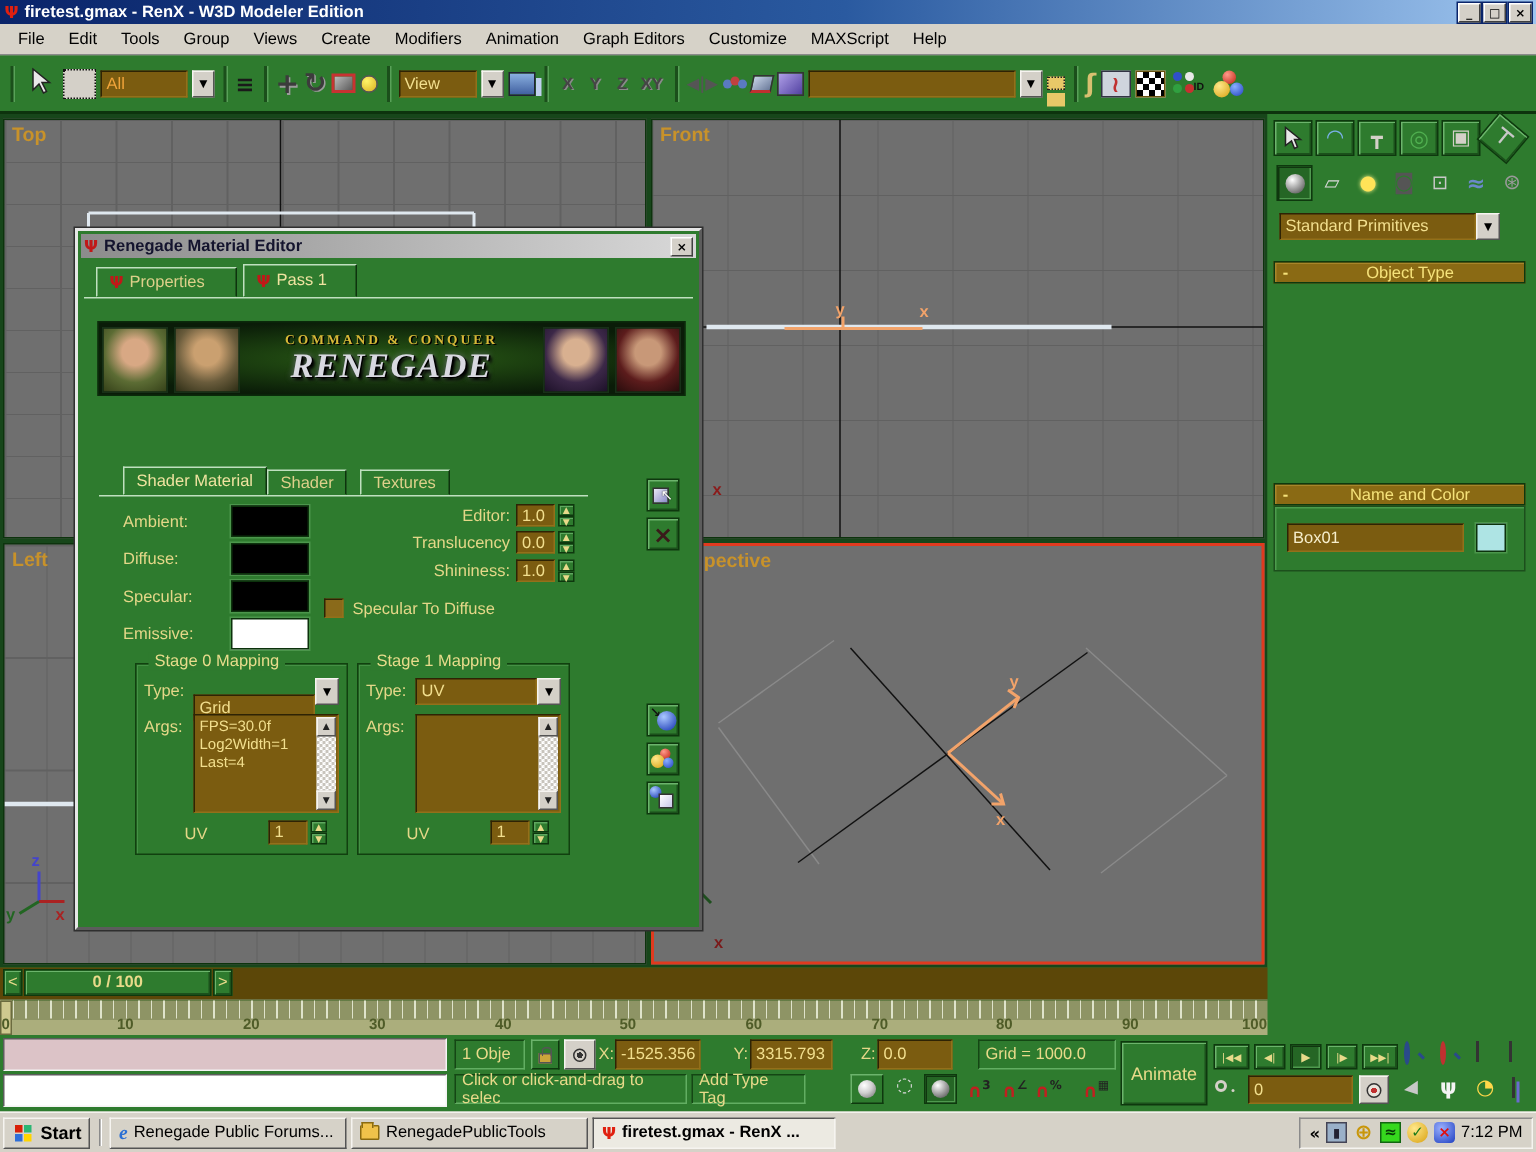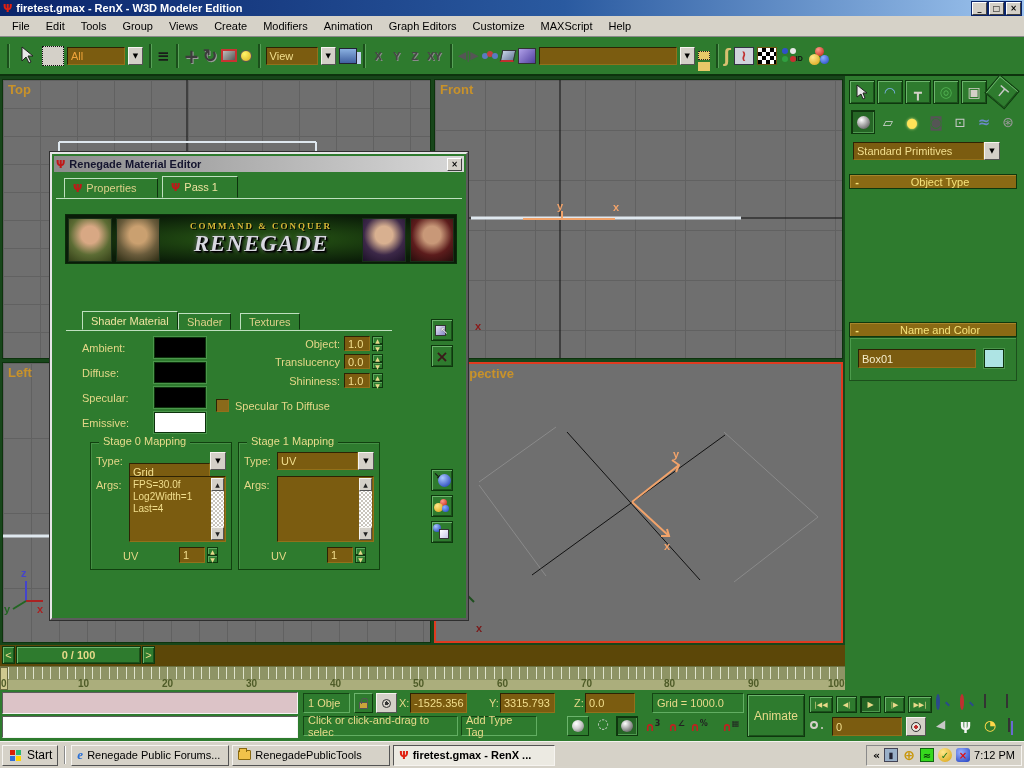--- a/index.html
+++ b/index.html
@@ -339,21 +339,21 @@
     <span style="position:absolute;left:960px;top:6px"><span class="mag" style="border-color:#c03030"></span></span>
     <span style="position:absolute;left:984px;top:5px"><span class="cube" style="background:linear-gradient(135deg,#fff,#9ab0d8)"></span></span>
     <span style="position:absolute;left:1006px;top:5px"><span class="cube" style="background:linear-gradient(135deg,#f8d0d0,#c05050)"></span></span>
     <span class="ico" style="position:absolute;left:936px;top:28px;color:#c8c8c8;font-size:12px;transform:skewY(-10deg)">◀</span>
     <span class="ico" style="position:absolute;left:960px;top:27px;color:#f4f4f4;font-size:14px;font-weight:bold">ψ</span>
     <span class="ico" style="position:absolute;left:984px;top:27px;color:#ffd84a;font-size:14px">◔</span>
     <span style="position:absolute;left:1008px;top:29px"><span class="sq2" style="box-shadow:3px 3px 0 #6a6ad0"></span></span>
   </div>
 
   <div class="taskbar">
-    <span class="taskbtn" style="font-weight:normal;font-size:12px">
+    <span class="taskbtn" style="font-weight:bold;font-size:12px">
         <span class="flag"></span>
         <span>Start</span>
       </span>
     <span style="width:1px;height:18px;background:#8a8a8a;box-shadow:1px 0 0 #fff;margin:0 3px"></span>
     <span class="taskbtn" style="width:158px">
         <span class="ico" style="color:#2a6fd4;font-weight:bold;font-style:italic;font-family:'Liberation Serif',serif;font-size:13px">e</span>
         <span>Renegade Public Forums...</span>
       </span>
     <span class="taskbtn" style="width:158px">
         <span class="folder"></span>
@@ -407,21 +407,21 @@
 
     <span class="ylab" style="position:absolute;left:30px;top:188px;width:68px;text-align:left">Ambient:</span>
     <span class="swatch" style="position: absolute; left: 102px; top: 183px; width: 52px; height: 21px; background: rgb(0, 0, 0);"></span>
     <span class="ylab" style="position:absolute;left:30px;top:213px;width:68px;text-align:left">Diffuse:</span>
     <span class="swatch" style="position: absolute; left: 102px; top: 208px; width: 52px; height: 21px; background: rgb(0, 0, 0);"></span>
     <span class="ylab" style="position:absolute;left:30px;top:238px;width:68px;text-align:left">Specular:</span>
     <span class="swatch" style="position: absolute; left: 102px; top: 233px; width: 52px; height: 21px; background: rgb(0, 0, 0);"></span>
     <span class="ylab" style="position:absolute;left:30px;top:263px;width:68px;text-align:left">Emissive:</span>
     <span class="swatch" style="position: absolute; left: 102px; top: 258px; width: 52px; height: 21px; background: rgb(255, 255, 255);"></span>
 
-    <span class="ylab" style="position:absolute;left:200px;top:184px;width:88px;text-align:right">Object:</span>
+    <span class="ylab" style="position:absolute;left:200px;top:184px;width:88px;text-align:right">Editor:</span>
     <span class="fld" style="position:absolute;left:292px;top:182px;width:26px;height:15px">1.0</span>
     <span class="spin" style="position:absolute;left:320px;top:182px;height:15px">
         <span class="ico">▲</span>
         <span class="ico">▼</span>
       </span>
     <span class="ylab" style="position:absolute;left:200px;top:202px;width:88px;text-align:right">Translucency</span>
     <span class="fld" style="position:absolute;left:292px;top:200px;width:26px;height:15px">0.0</span>
     <span class="spin" style="position:absolute;left:320px;top:200px;height:15px">
         <span class="ico">▲</span>
         <span class="ico">▼</span>

